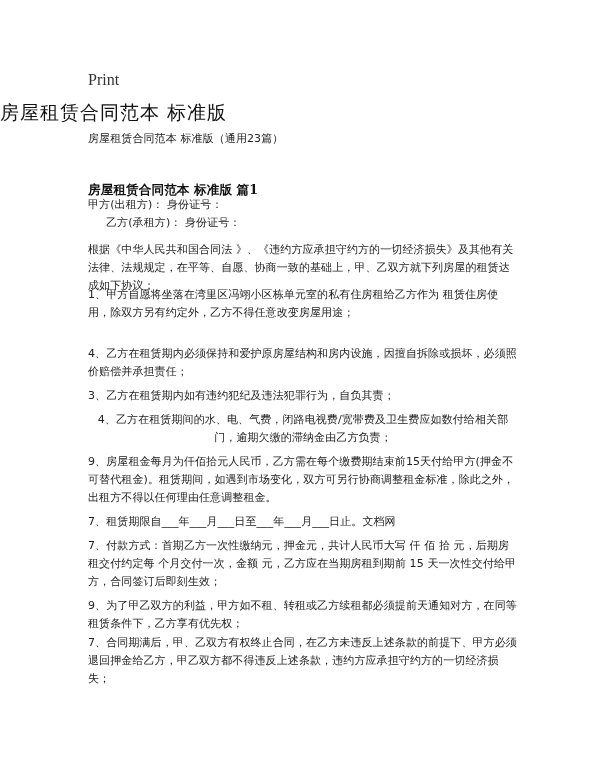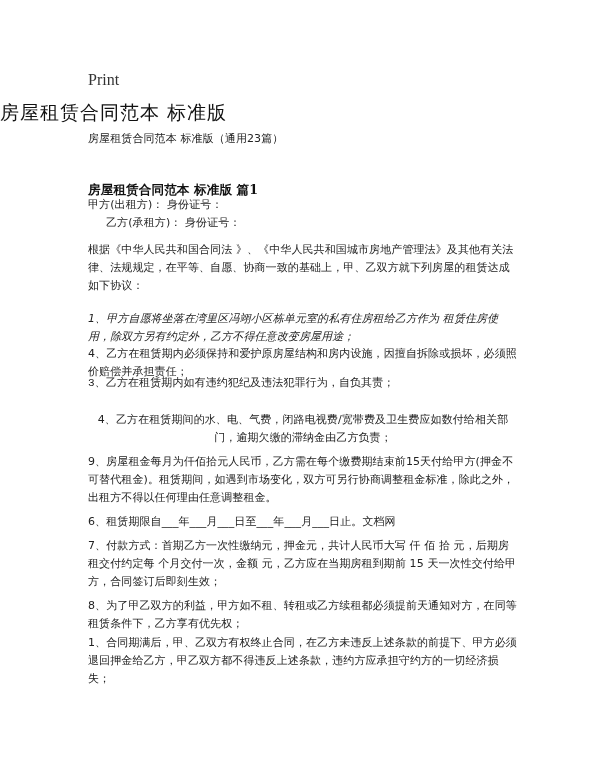--- a/index.html
+++ b/index.html
@@ -12,22 +12,22 @@
 </style>
 </head>
 <body>
 
 <div class="print">Print</div>
 <div class="title">房屋租赁合同范本 标准版</div>
 <div class="blk" style="top:130px;">房屋租赁合同范本 标准版（通用23篇）</div>
 <div class="blk bold" style="top:141px;margin-top:40px;">房屋租赁合同范本 标准版 篇1</div>
 <div class="blk" style="top:196px;">甲方(出租方)： 身份证号：</div>
 <div class="blk" style="top:214px;margin-left:18px;">乙方(承租方)： 身份证号：</div>
-<div class="blk" style="top:241px;">根据《中华人民共和国合同法 》、《中华人民共和国城市房地产管理法》及其他有关法律、法规规定，在平等、自愿、协商一致的基础上，甲、乙双方就下列房屋的租赁达成如下协议：</div>
-<div class="blk" style="top:310px;font-style:italic;">1、甲方自愿将坐落在湾里区冯翊小区栋单元室的私有住房租给乙方作为 租赁住房使用，除双方另有约定外，乙方不得任意改变房屋用途；</div>
+<div class="blk" style="top:241px;">根据《中华人民共和国合同法 》、《违约方应承担守约方的一切经济损失》及其他有关法律、法规规定，在平等、自愿、协商一致的基础上，甲、乙双方就下列房屋的租赁达成如下协议：</div>
+<div class="blk" style="top:286px;">1、甲方自愿将坐落在湾里区冯翊小区栋单元室的私有住房租给乙方作为 租赁住房使用，除双方另有约定外，乙方不得任意改变房屋用途；</div>
 <div class="blk" style="top:345px;">4、乙方在租赁期内必须保持和爱护原房屋结构和房内设施，因擅自拆除或损坏，必须照价赔偿并承担责任；</div>
-<div class="blk" style="top:374px;font-family:Liberation Mono, monospace;">3、乙方在租赁期内如有违约犯纪及违法犯罪行为，自负其责；</div>
+<div class="blk" style="top:387px;">3、乙方在租赁期内如有违约犯纪及违法犯罪行为，自负其责；</div>
 <div class="blk" style="top:411px;text-align:center;">4、乙方在租赁期间的水、电、气费，闭路电视费/宽带费及卫生费应如数付给相关部门，逾期欠缴的滞纳金由乙方负责；</div>
 <div class="blk" style="top:453px;">9、房屋租金每月为仟佰拾元人民币，乙方需在每个缴费期结束前15天付给甲方(押金不可替代租金)。租赁期间，如遇到市场变化，双方可另行协商调整租金标准，除此之外，出租方不得以任何理由任意调整租金。</div>
-<div class="blk" style="top:513px;">6、租赁期限自___年___月___日至___年___月___日止。文档网</div>
+<div class="blk" style="top:513px;">7、租赁期限自___年___月___日至___年___月___日止。文档网</div>
 <div class="blk" style="top:537px;">7、付款方式：首期乙方一次性缴纳元，押金元，共计人民币大写 仟 佰 拾 元，后期房租交付约定每 个月交付一次，金额 元，乙方应在当期房租到期前 15 天一次性交付给甲方，合同签订后即刻生效；</div>
-<div class="blk" style="top:597px;">8、为了甲乙双方的利益，甲方如不租、转租或乙方续租都必须提前天通知对方，在同等租赁条件下，乙方享有优先权；</div>
-<div class="blk" style="top:634px;">1、合同期满后，甲、乙双方有权终止合同，在乙方未违反上述条款的前提下、甲方必须退回押金给乙方，甲乙双方都不得违反上述条款，违约方应承担守约方的一切经济损失；</div>
+<div class="blk" style="top:597px;">9、为了甲乙双方的利益，甲方如不租、转租或乙方续租都必须提前天通知对方，在同等租赁条件下，乙方享有优先权；</div>
+<div class="blk" style="top:634px;">7、合同期满后，甲、乙双方有权终止合同，在乙方未违反上述条款的前提下、甲方必须退回押金给乙方，甲乙双方都不得违反上述条款，违约方应承担守约方的一切经济损失；</div>
 
 </body></html>

